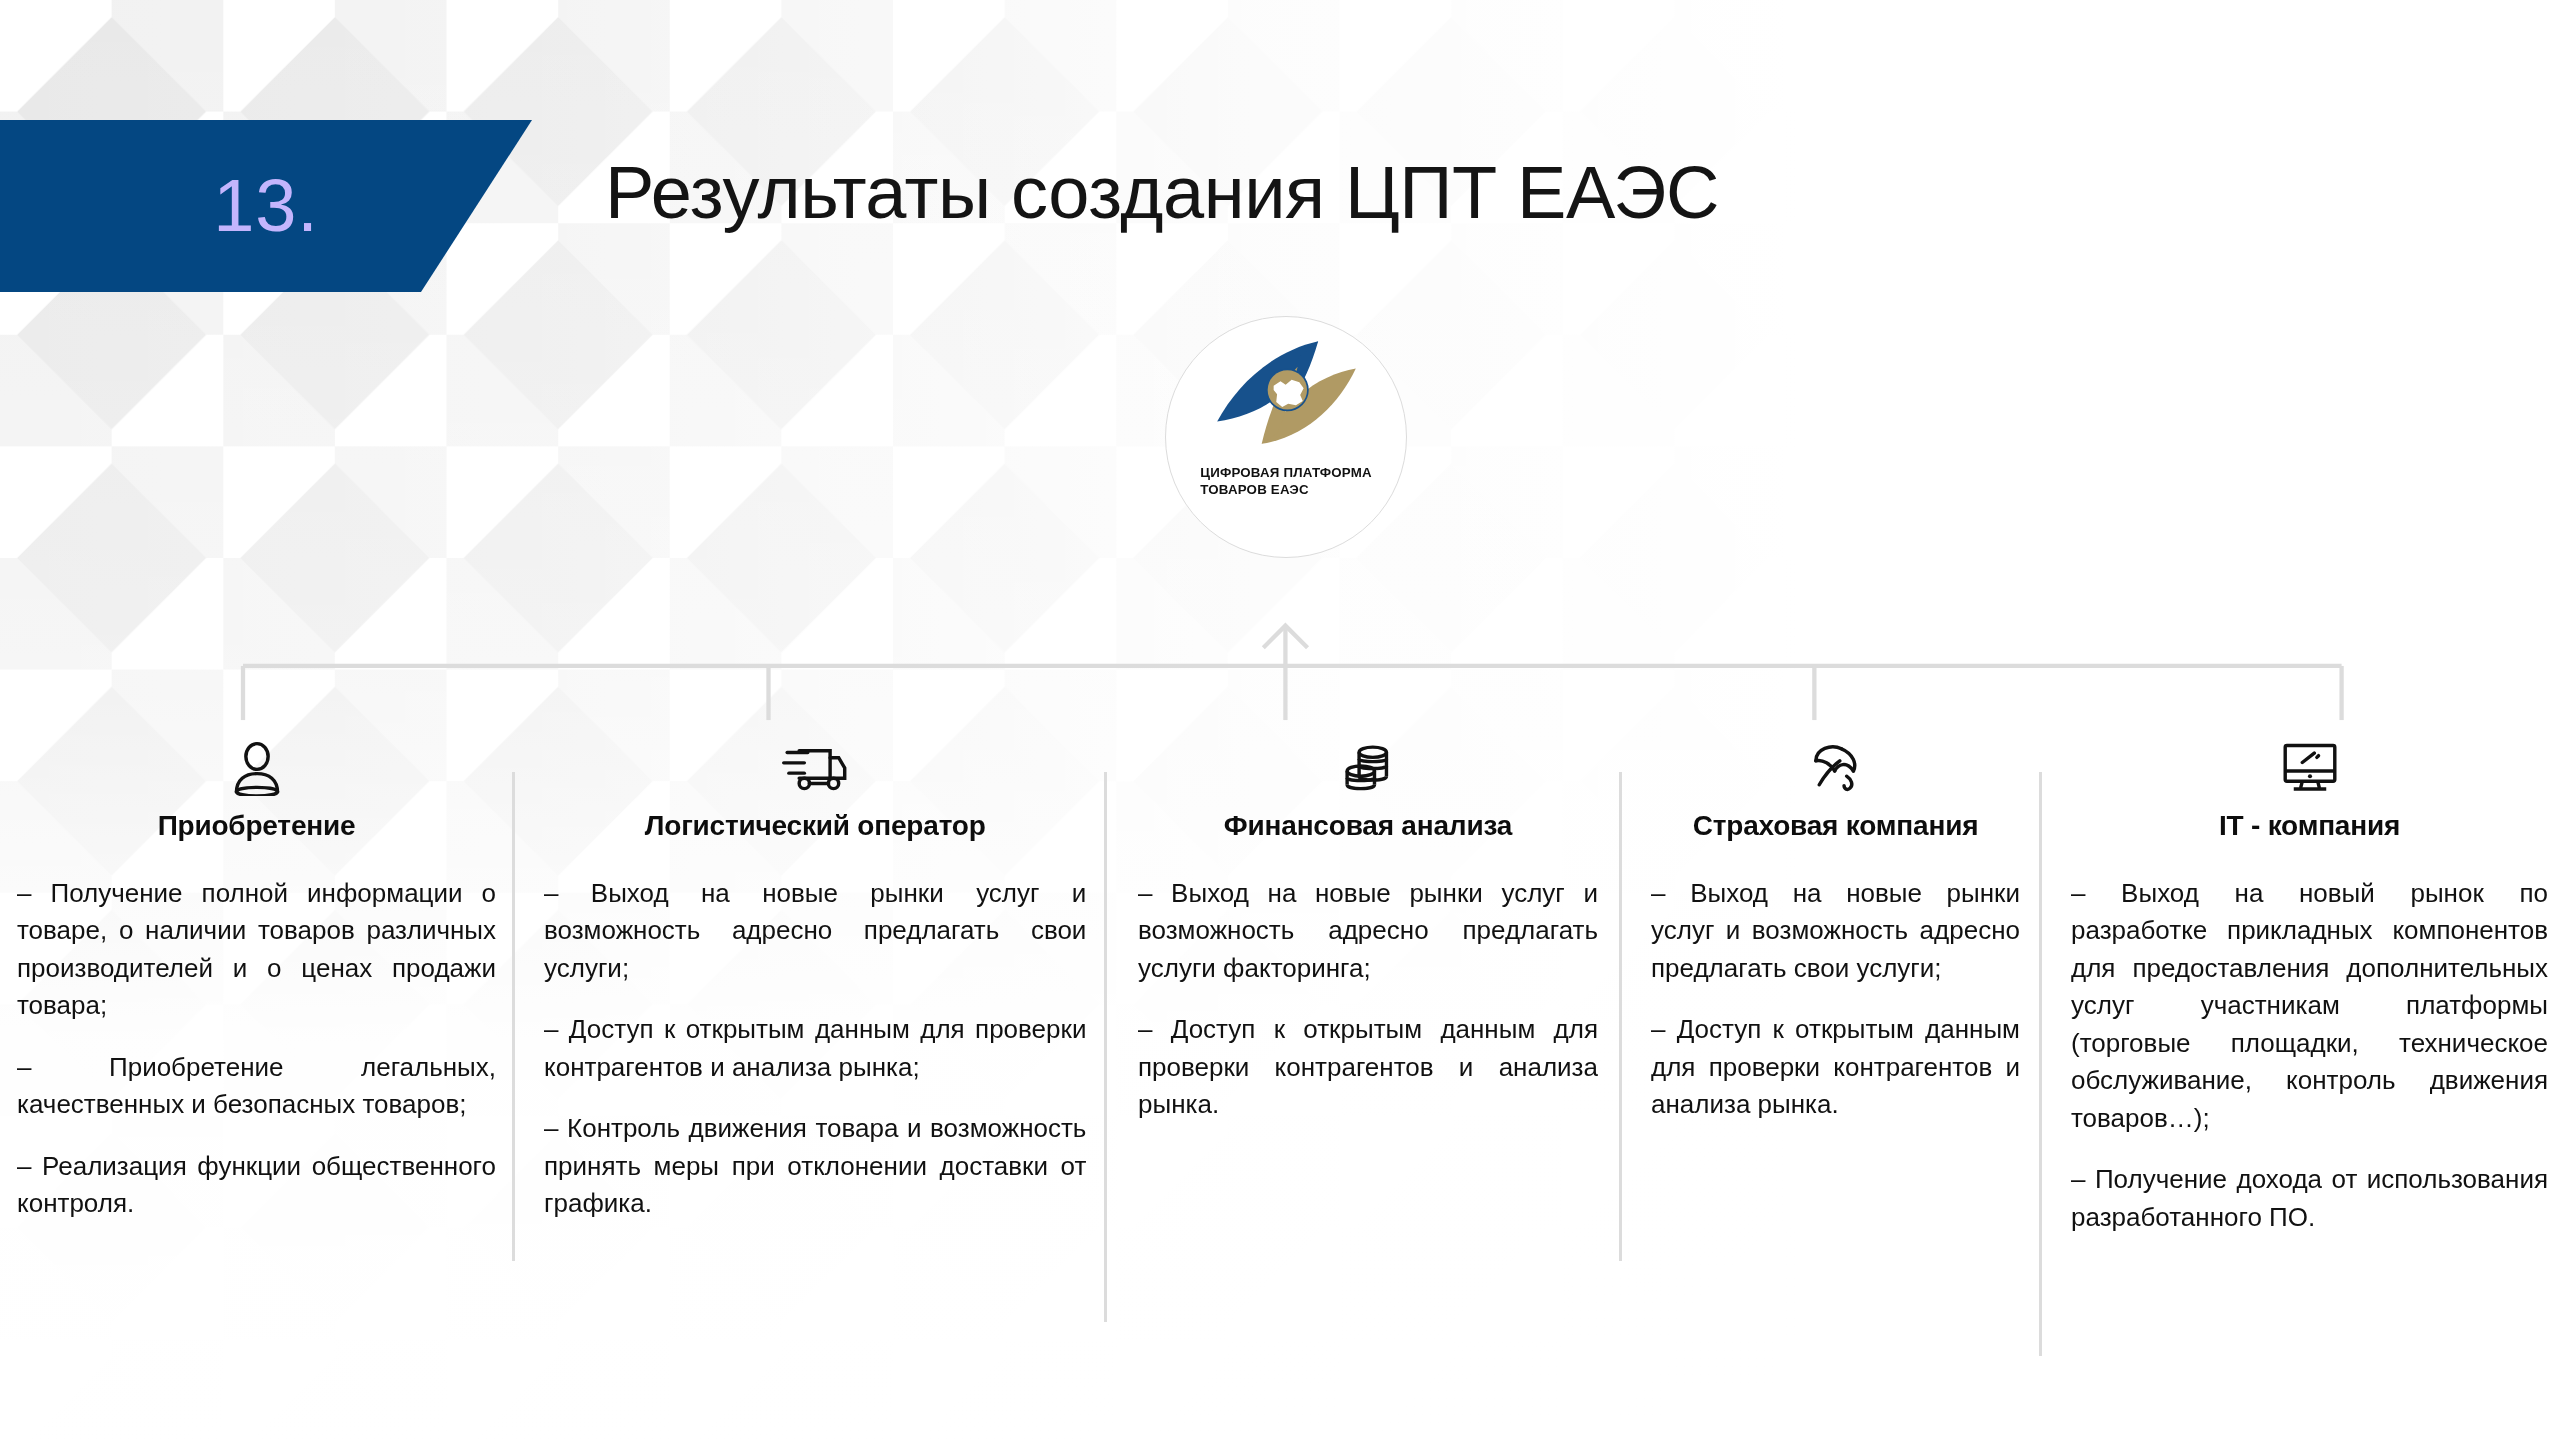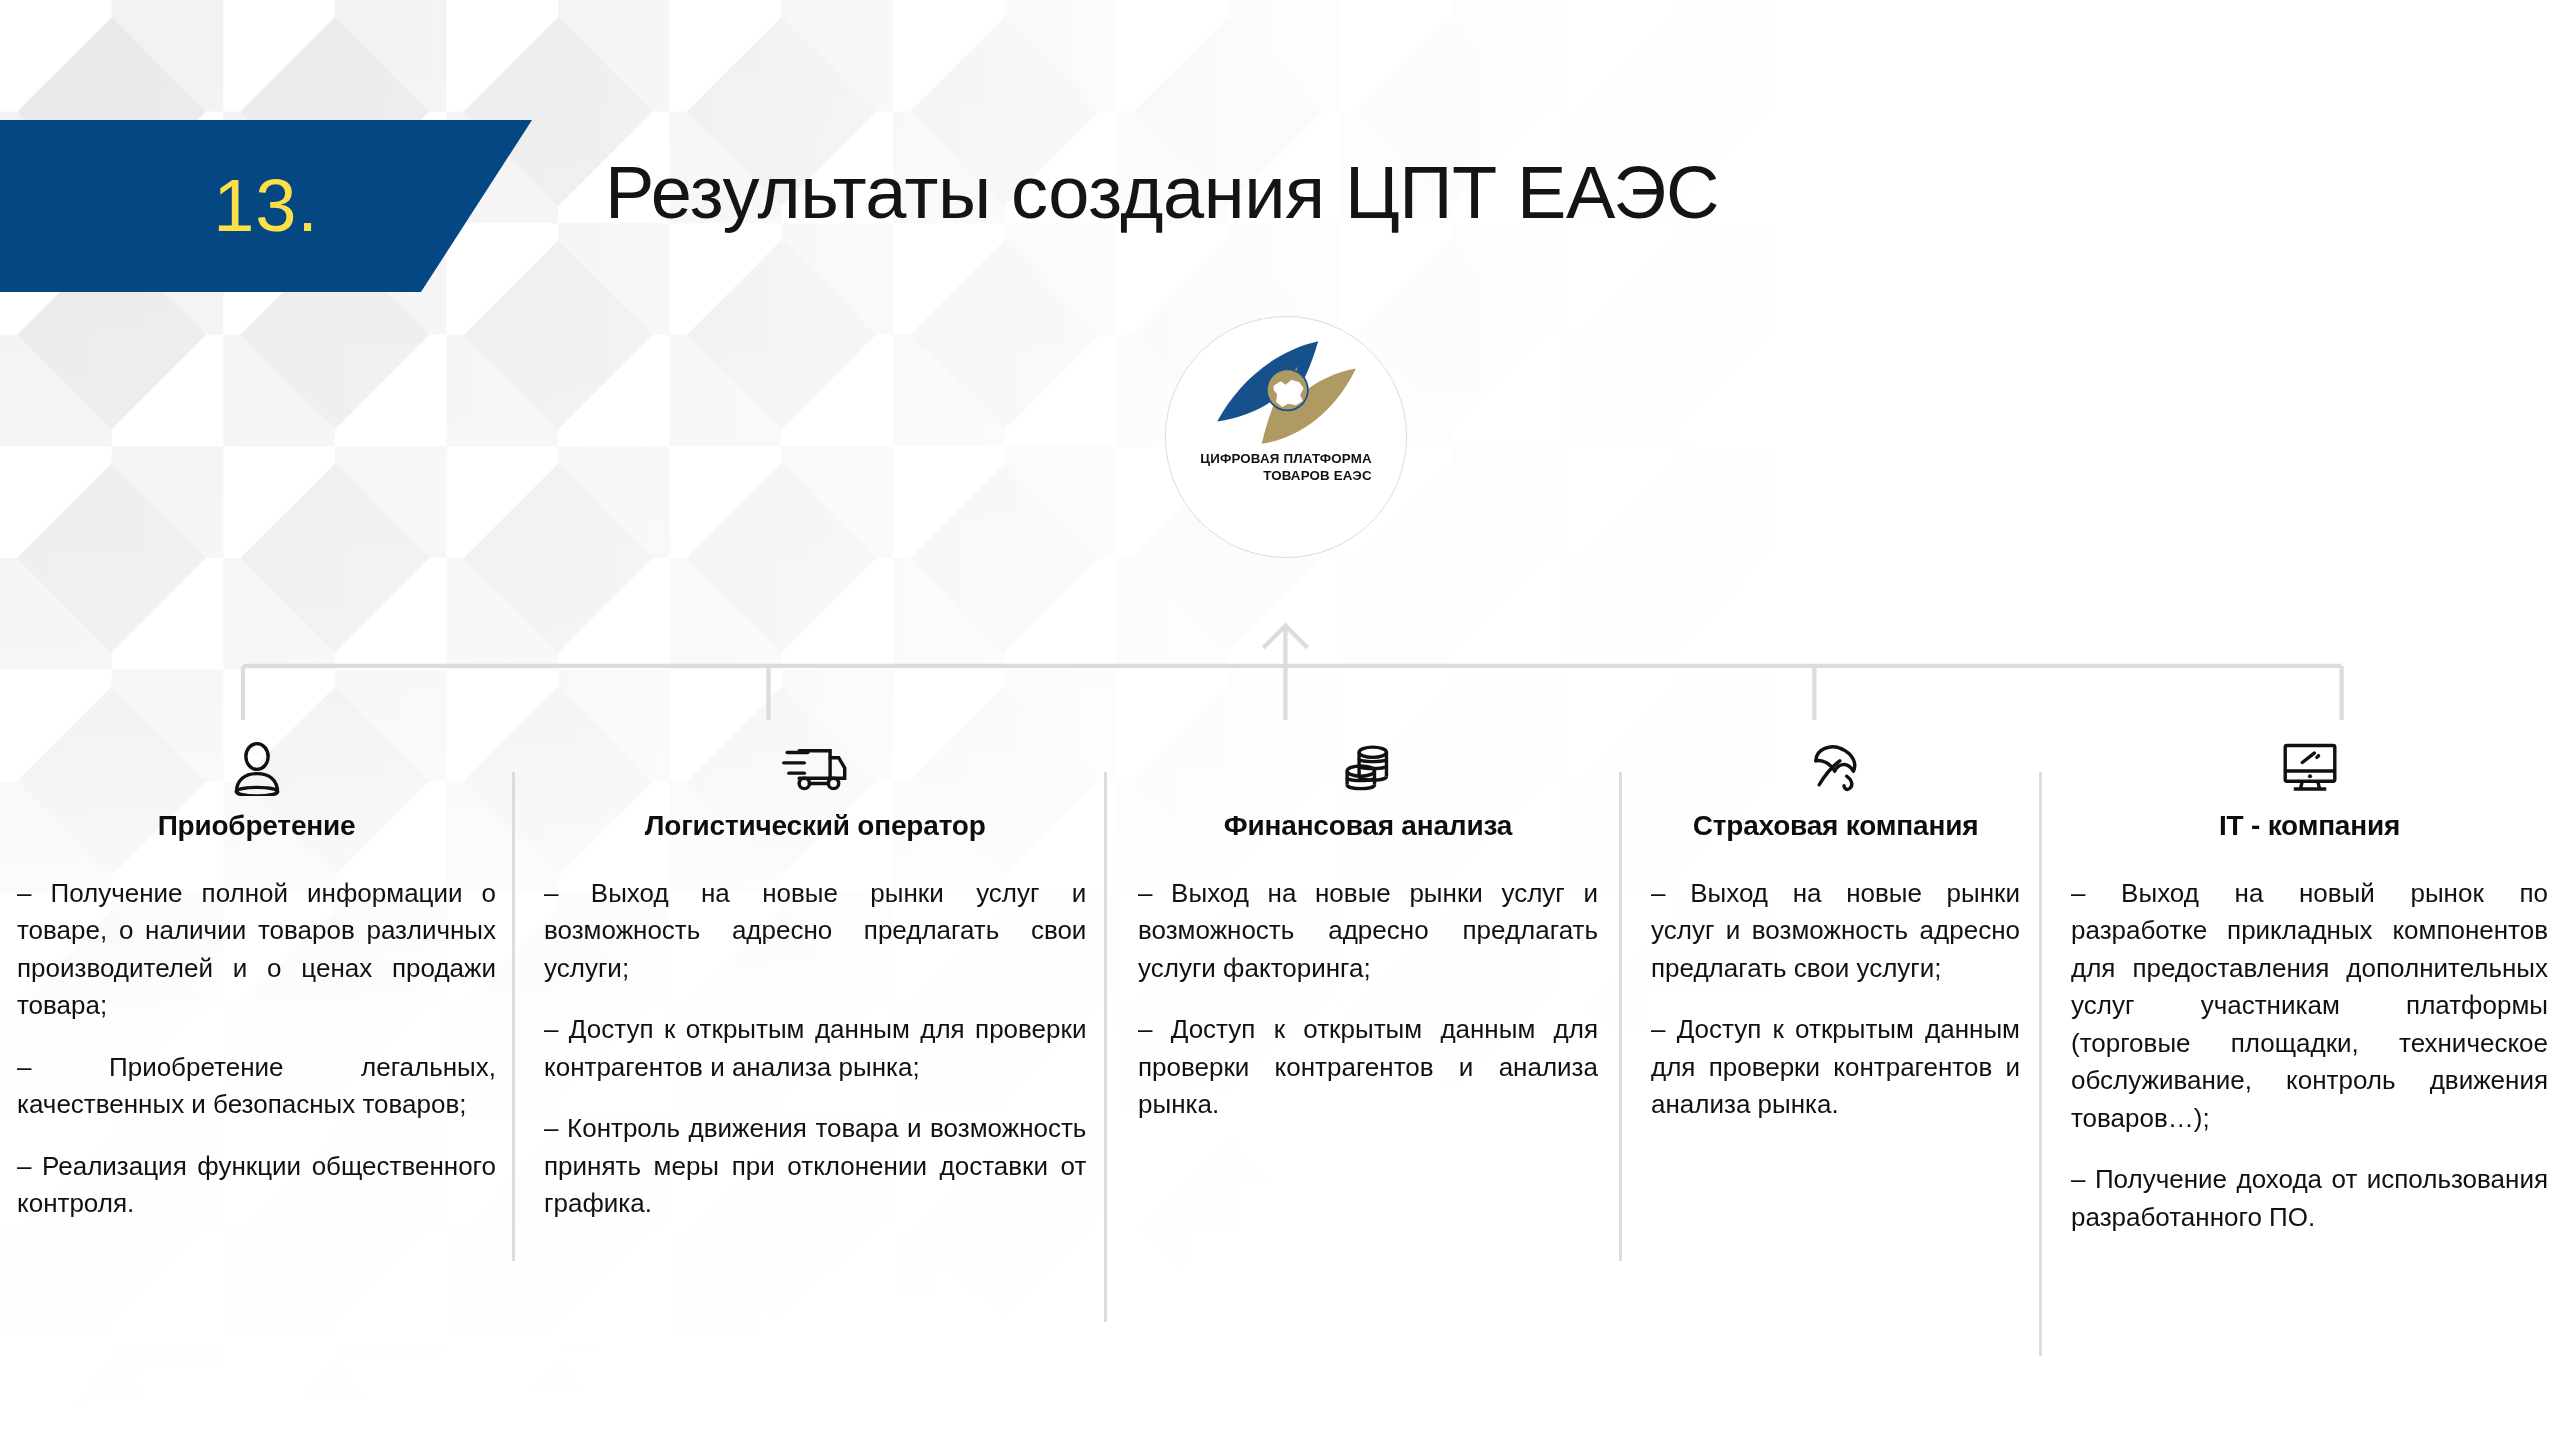--- a/index.html
+++ b/index.html
@@ -20,21 +20,21 @@
   
   #banner{
     position:absolute;left:0;top:120px;
     width:532px;height:172px;
     background:#044782;
     clip-path:polygon(0 0, 532px 0, 421px 172px, 0 172px);
     z-index:3;
     display:flex;align-items:center;justify-content:center;
   }
   #banner-number{
-    color:#fde047;
+    color:#c4b5fd;
     font-size:74px;
     font-weight:400;
     letter-spacing:0.9px;
     line-height:1;
   }
   #page-title{
     position:absolute;left:605px;top:150px;
     font-size:74px;font-weight:400;color:#141414;
     white-space:nowrap;letter-spacing:-0.4px;
     z-index:3;
@@ -44,21 +44,21 @@
   #logo-wrap{
     position:absolute;left:1165px;top:316px;
     width:240px;height:240px;
     border:1.7px solid #dcdcdc;border-radius:50%;
     background:#ffffff;
     z-index:3;
     display:flex;flex-direction:column;align-items:center;
   }
   #logo-mark{margin-top:19px;}
   #logo-caption{
-    text-align:right;line-height:1.25;margin-top:2px;
+    text-align:left;line-height:1.25;margin-top:16px;
   }
   .logo-line{
     font-size:13.3px;font-weight:bold;color:#111111;
     letter-spacing:0.2px;white-space:nowrap;display:block;
   }
 
   
   #connectors{
     position:absolute;left:0;top:550px;width:2576px;height:189px;
     z-index:1;pointer-events:none;

